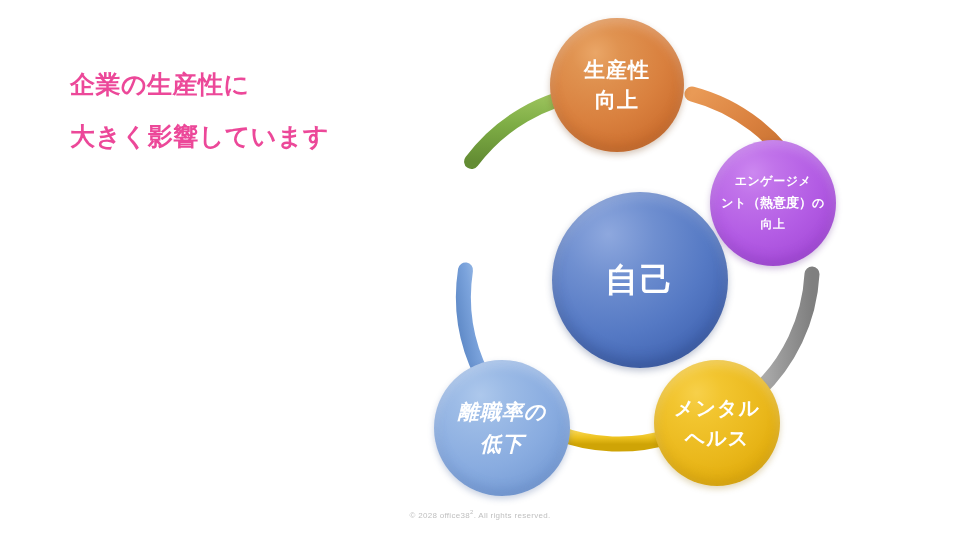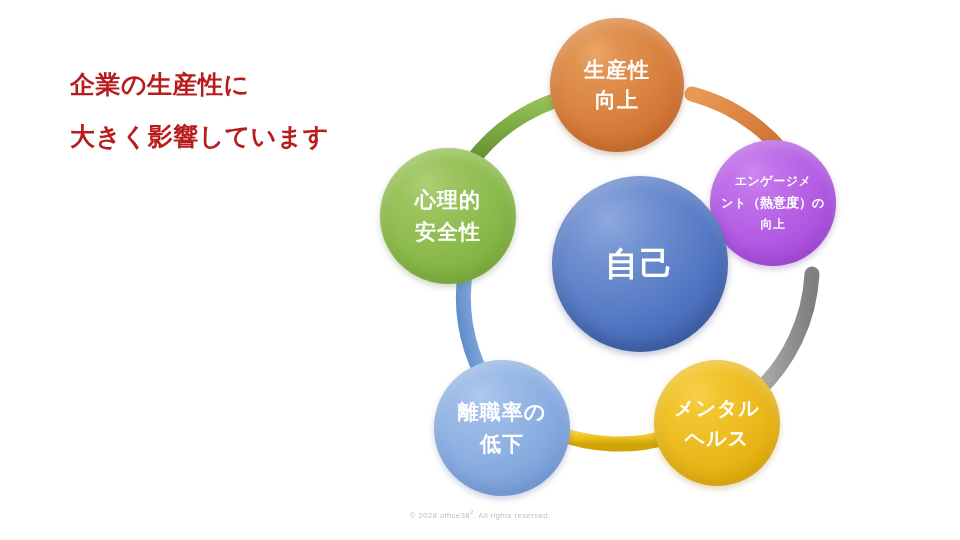--- a/index.html
+++ b/index.html
@@ -23,21 +23,21 @@
   #headline {
     position: absolute;
     left: 70px;
     top: 72px;
     width: 300px;
   }
   #headline .hl-line {
     font-size: 25px;
     font-weight: bold;
     line-height: 1.0;
-    color: #b91c1c;
+    color: #ec4899;
     letter-spacing: 0.5px;
     margin-bottom: 27px;
     white-space: nowrap;
   }
   #headline .hl-line:last-child { margin-bottom: 8px; }
 
   
   #diagram {
     position: absolute;
     left: 370px;
@@ -62,21 +62,21 @@
     justify-content: center;
     text-align: center;
     color: #ffffff;
     font-weight: bold;
     box-sizing: border-box;
   }
   .node .ln { display: block; white-space: nowrap; }
 
   
   #node-center {
-    left: 182px; top: 168px;
+    left: 182px; top: 184px;
     width: 176px; height: 176px;
     background: radial-gradient(circle at 32% 24%,
         #8ea8de 0%, #6f8fd0 26%, #5579c4 56%, #3f62b0 84%, #36549c 100%);
     box-shadow: 0 3px 7px rgba(40,60,110,0.30),
                 inset 0 -7px 14px rgba(25,45,95,0.30),
                 inset 0 6px 12px rgba(255,255,255,0.22);
     font-size: 33px;
     line-height: 1.32;
     letter-spacing: 2px;
     z-index: 6;
@@ -139,20 +139,21 @@
     width: 136px; height: 136px;
     background: radial-gradient(circle at 34% 26%,
         #adc8ec 0%, #9cbbe6 20%, #89ace0 54%, #7399d3 86%, #6a91cd 100%);
     box-shadow: 0 3px 6px rgba(65,95,150,0.28),
                 inset 0 -6px 12px rgba(70,105,165,0.26),
                 inset 0 5px 11px rgba(255,255,255,0.32);
     font-size: 21px;
     line-height: 1.52;
     letter-spacing: 1px;
     z-index: 5;
+    font-style: italic;
   }
 
   
   #node-left {
     left: 10px; top: 140px;
     width: 136px; height: 136px;
     background: radial-gradient(circle at 34% 26%,
         #adcf74 0%, #9cc45f 20%, #8bba4c 54%, #79a93c 86%, #71a134 100%);
     box-shadow: 0 3px 6px rgba(80,115,35,0.28),
                 inset 0 -6px 12px rgba(90,125,35,0.28),
@@ -256,22 +257,18 @@
     <div class="node" id="node-botright">
       <span class="ln">メンタル</span>
       <span class="ln">ヘルス</span>
     </div>
 
     <div class="node" id="node-botleft">
       <span class="ln">離職率の</span>
       <span class="ln">低下</span>
     </div>
 
-    <div class="node" id="node-left">
-      <span class="ln">心理的</span>
-      <span class="ln">安全性</span>
-    </div>
 
   </div>
 
   <div id="footer"><span>© 2028  office38</span><sup>2</sup><span>. All rights reserved.</span></div>
 
 </div>
 
 </body></html>

